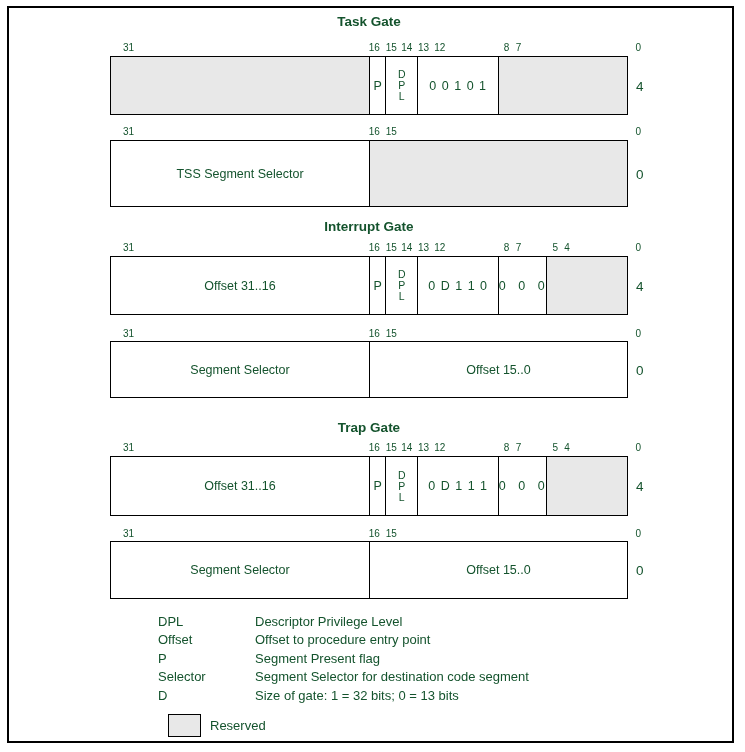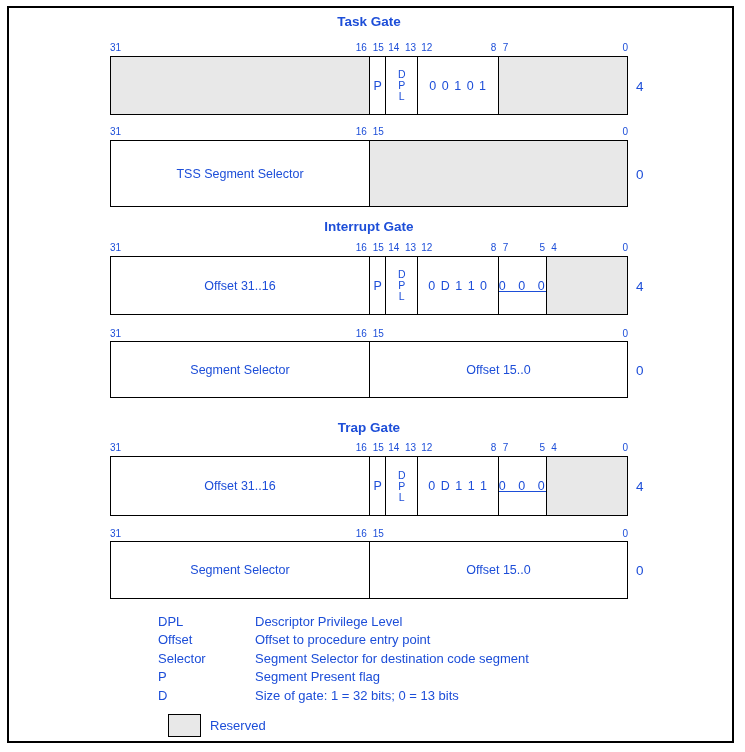--- a/index.html
+++ b/index.html
@@ -2,41 +2,41 @@
 <html><head>
 <meta charset="utf-8">
 <style>
   html, body { margin: 0; padding: 0; background: #ffffff; }
   .canvas {
     position: relative;
     width: 745px;
     height: 752px;
     background: #ffffff;
     font-family: "Liberation Sans", sans-serif;
-    color: #1d4ed8;
+    color: #14532d;
     overflow: hidden;
   }
   .frame {
     position: absolute;
     left: 7px; top: 6px;
     width: 727px; height: 737px;
     border: 2px solid #000000;
     box-sizing: border-box;
   }
   .gate-title {
     position: absolute;
     left: 110px; width: 518px;
     text-align: center;
     font-size: 13.5px;
     font-weight: bold;
     white-space: nowrap;
   }
   .bits {
     position: absolute;
-    left: 110px; width: 518px; height: 12px;
+    left: 123px; width: 518px; height: 12px;
     font-size: 10px;
   }
   .bl { position: absolute; top: 0; white-space: nowrap; }
   .bl.r { transform: translateX(-100%); text-align: center; }
   .bitbox {
     position: absolute;
     left: 110px; width: 518px;
     box-sizing: border-box;
     border: 1.5px solid #000000;
     display: flex;
@@ -49,21 +49,21 @@
     align-items: center;
     justify-content: center;
     font-size: 12.5px;
     text-align: center;
     overflow: hidden;
   }
   .cell.first { border-left: none; }
   .cell.reserved { background: #e8e8e8; }
   .cell.dpl { flex-direction: column; font-size: 10.5px; line-height: 11px; }
   .typebits { letter-spacing: 1px; white-space: nowrap; }
-  .zerobits { letter-spacing: 2px; word-spacing: 5px; white-space: nowrap; text-decoration: underline; }
+  .zerobits { letter-spacing: 2px; word-spacing: 5px; white-space: nowrap; }
   .offnum {
     position: absolute;
     left: calc(100% + 9px);
     top: 50%;
     transform: translateY(-50%);
     font-size: 13.5px;
   }
   .legend {
     position: absolute;
     left: 158px; top: 613px;
@@ -249,24 +249,24 @@
   </div>
 
   <div class="legend">
     <div class="legend-row">
       <span class="legend-term">DPL</span><span class="legend-desc">Descriptor Privilege Level</span>
     </div>
     <div class="legend-row">
       <span class="legend-term">Offset</span><span class="legend-desc">Offset to procedure entry point</span>
     </div>
     <div class="legend-row">
+      <span class="legend-term">P</span><span class="legend-desc">Segment Present flag</span>
+    </div>
+    <div class="legend-row">
       <span class="legend-term">Selector</span><span class="legend-desc">Segment Selector for destination code segment</span>
-    </div>
-    <div class="legend-row">
-      <span class="legend-term">P</span><span class="legend-desc">Segment Present flag</span>
     </div>
     <div class="legend-row">
       <span class="legend-term">D</span><span class="legend-desc">Size of gate: 1 = 32 bits; 0 = 13 bits</span>
     </div>
   </div>
 
   <div class="reserved-key">
     <span class="swatch"></span>
     <span>Reserved</span>
   </div>

